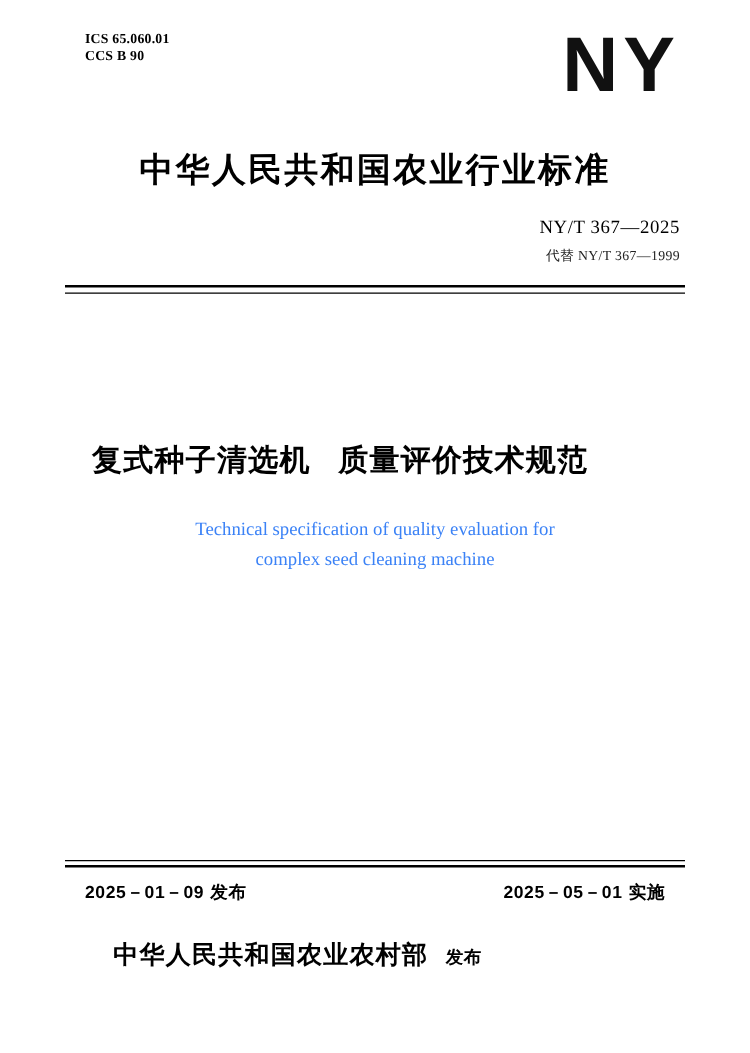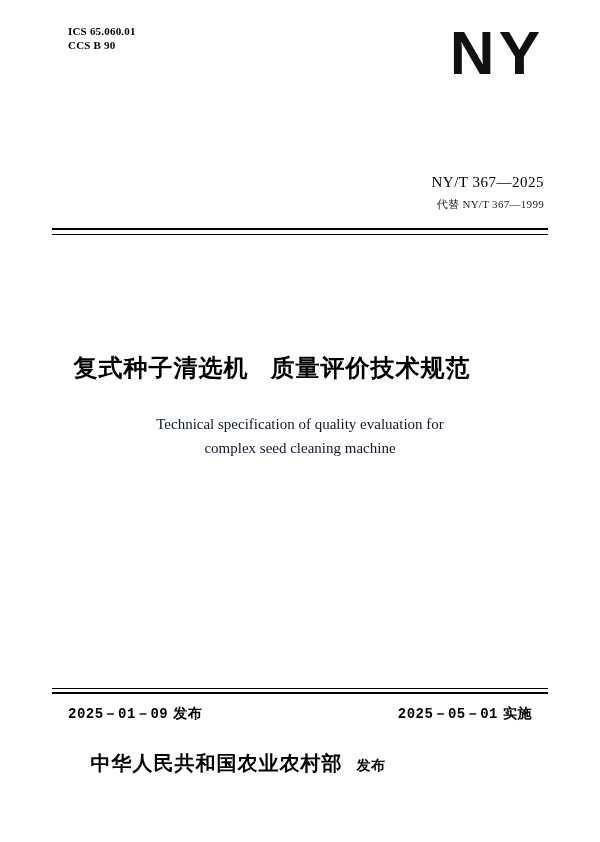--- a/index.html
+++ b/index.html
@@ -113,37 +113,37 @@
   
   .en-title {
     position: absolute;
     top: 412px;
     left: 0;
     width: 600px;
     text-align: center;
     font-family: "Liberation Serif", serif;
     font-size: 15px;
     line-height: 24px;
-    color: #0f172a;
+    color: #3b82f6;
   }
 
   
   .dates {
     position: absolute;
     top: 705px;
     left: 68px;
     right: 68px;
     display: flex;
     justify-content: space-between;
     font-family: "DejaVu Sans", sans-serif;
     font-size: 14px;
     font-weight: bold;
     letter-spacing: 0.5px;
   }
-  .dates .d-num { font-family: Liberation Mono, monospace; font-weight: bold; }
+  .dates .d-num { font-family: Liberation Sans, sans-serif; font-weight: bold; }
   .dates .d-word { margin-left: 5px; }
 
   
   .issuer {
     position: absolute;
     top: 750px;
     left: 0;
     width: 476px;
     text-align: center;
     font-family: "DejaVu Sans", sans-serif;
@@ -162,20 +162,21 @@
 
 <div class="page">
 
   <div class="codes">
     <div>ICS 65.060.01</div>
     <div>CCS B 90</div>
   </div>
 
   <div class="ny-logo">NY</div>
 
+  <div class="national-title">中华人民共和国农业行业标准</div>
 
   <div class="std-no">
     <div class="main">NY/T 367—2025</div>
     <div class="replaces">代替 NY/T 367—1999</div>
   </div>
 
   <div class="rule rule-top"></div>
   <div class="rule rule-thin"></div>
 
   <div class="main-title">

